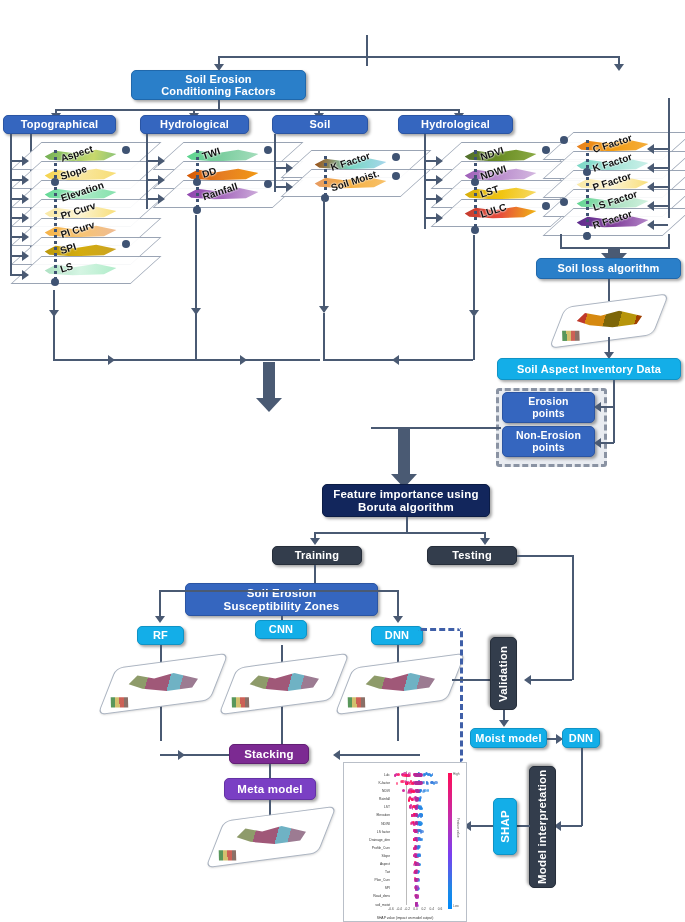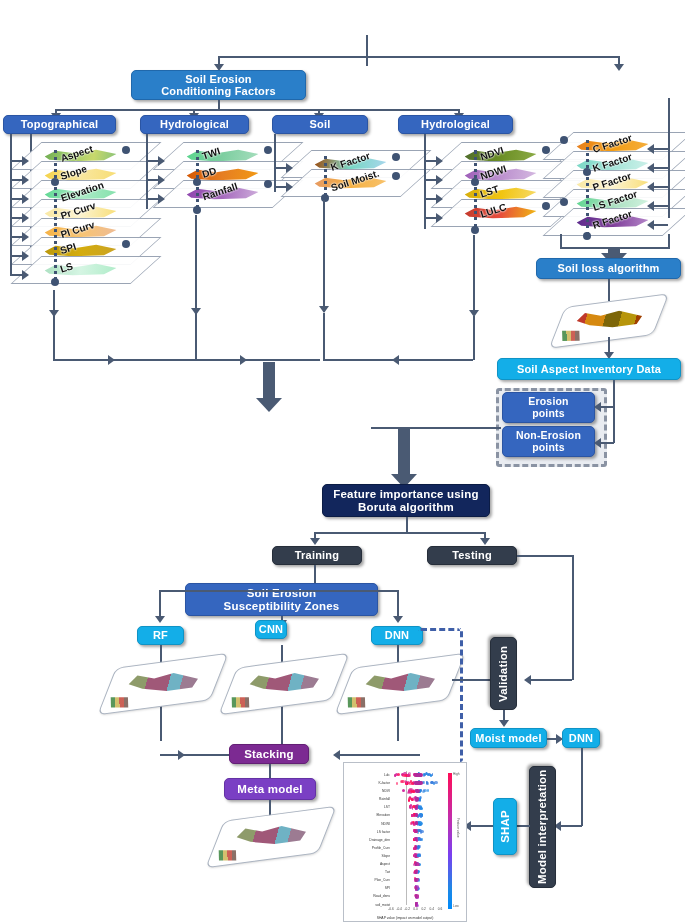--- a/index.html
+++ b/index.html
@@ -409,21 +409,21 @@
   <div class="ln lnv" style="left:159px;top:590px;height:28px;"></div>
   <div class="arw arw-d" style="left:155px;top:616px;"></div>
   <div class="ln lnv" style="left:281px;top:616px;height:8px;"></div>
   <div class="arw arw-d" style="left:277px;top:620px;"></div>
   <div class="ln lnv" style="left:397px;top:590px;height:28px;"></div>
   <div class="arw arw-d" style="left:393px;top:616px;"></div>
 
   <div class="box cyan" style="left:137px;top:626px;width:47px;height:19px;font-size:11px;">
     <span>RF</span>
   </div>
-  <div class="box cyan" style="left:255px;top:620px;width:32px;height:19px;font-size:11px;">
+  <div class="box cyan" style="left:255px;top:620px;width:52px;height:19px;font-size:11px;">
     <span>CNN</span>
   </div>
   <div class="box cyan" style="left:371px;top:626px;width:52px;height:19px;font-size:11px;">
     <span>DNN</span>
   </div>
 
   <div class="ln lnv" style="left:160px;top:645px;height:96px;"></div>
   <div class="ln lnv" style="left:281px;top:645px;height:96px;"></div>
   <div class="ln lnv" style="left:397px;top:645px;height:96px;"></div>
 

